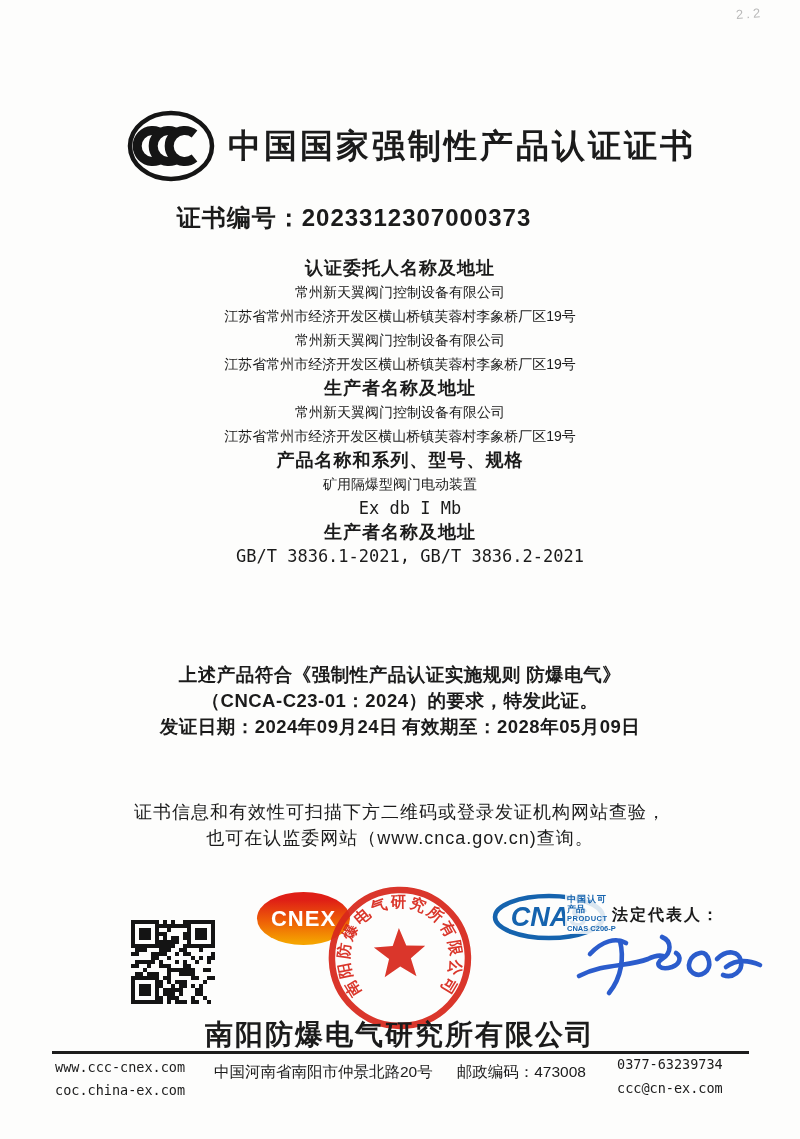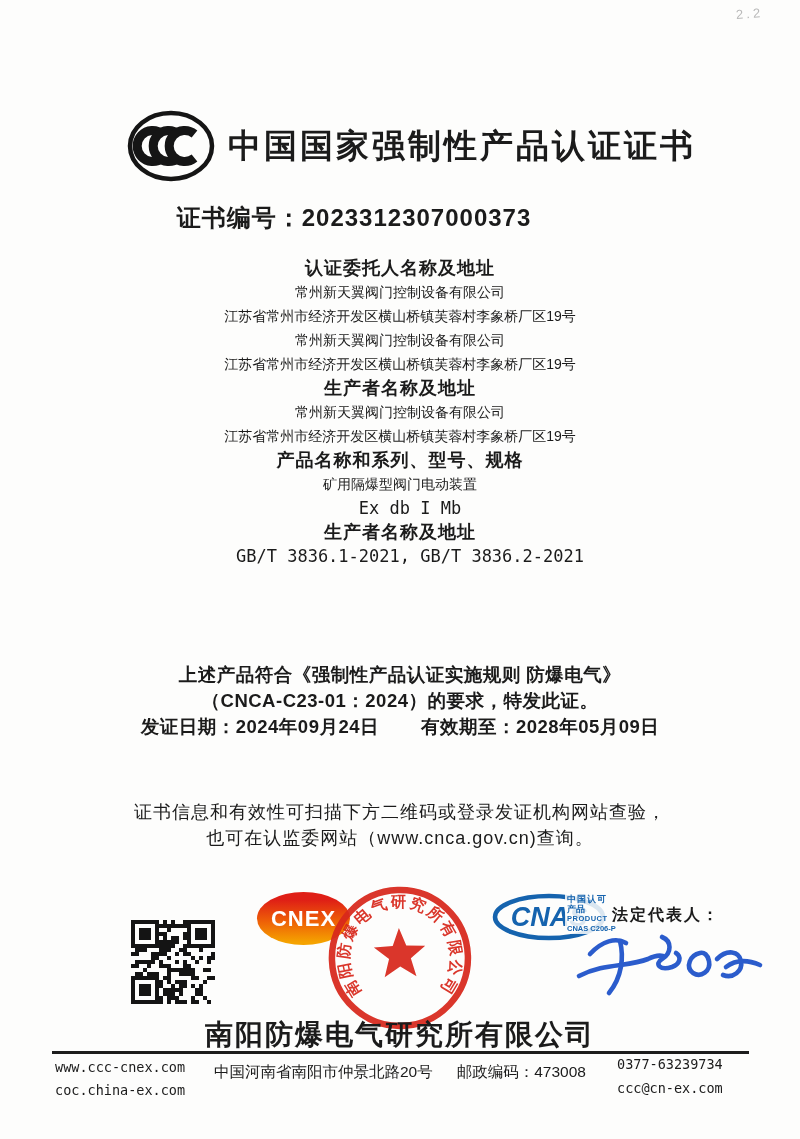--- a/index.html
+++ b/index.html
@@ -18,21 +18,21 @@
   
   #certline{left:0;top:202px;width:708px;text-align:center;font-size:24px;font-weight:bold;letter-spacing:1px;}
   
   #bodyblock{left:0;top:256px;width:800px;text-align:center;}
   .bl{line-height:24px;font-size:14px;}
   .bh{font-weight:bold;font-size:18px;letter-spacing:1px;}
   .mono{font-family:"DejaVu Sans Mono","Liberation Mono",monospace;font-size:17px;padding-left:20px;}
   
   #statement{left:0;top:662px;width:800px;text-align:center;font-weight:bold;}
   #statement .sl{line-height:26px;font-size:18.5px;letter-spacing:0.5px;}
-  #dates span{margin:0 21px;}
+  #dates span{margin:0 2px;}
   
   #notice{left:0;top:799px;width:800px;text-align:center;}
   #notice .nl{line-height:26px;font-size:18px;letter-spacing:1px;}
   
   #qr-wrap{left:131px;top:920px;width:84px;height:84px;}
   #qr-wrap i{position:absolute;width:4px;height:4px;background:#141414;}
   #cnex{left:257px;top:892px;width:93px;height:53px;border-radius:50%;
         background:linear-gradient(180deg,#df1f16 15%,#ee5f07 55%,#f5a300 95%);
         display:flex;align-items:center;justify-content:center;}
   #cnex span{color:#fff;font-weight:bold;font-size:22px;letter-spacing:1px;font-family:"Liberation Sans",sans-serif;}

